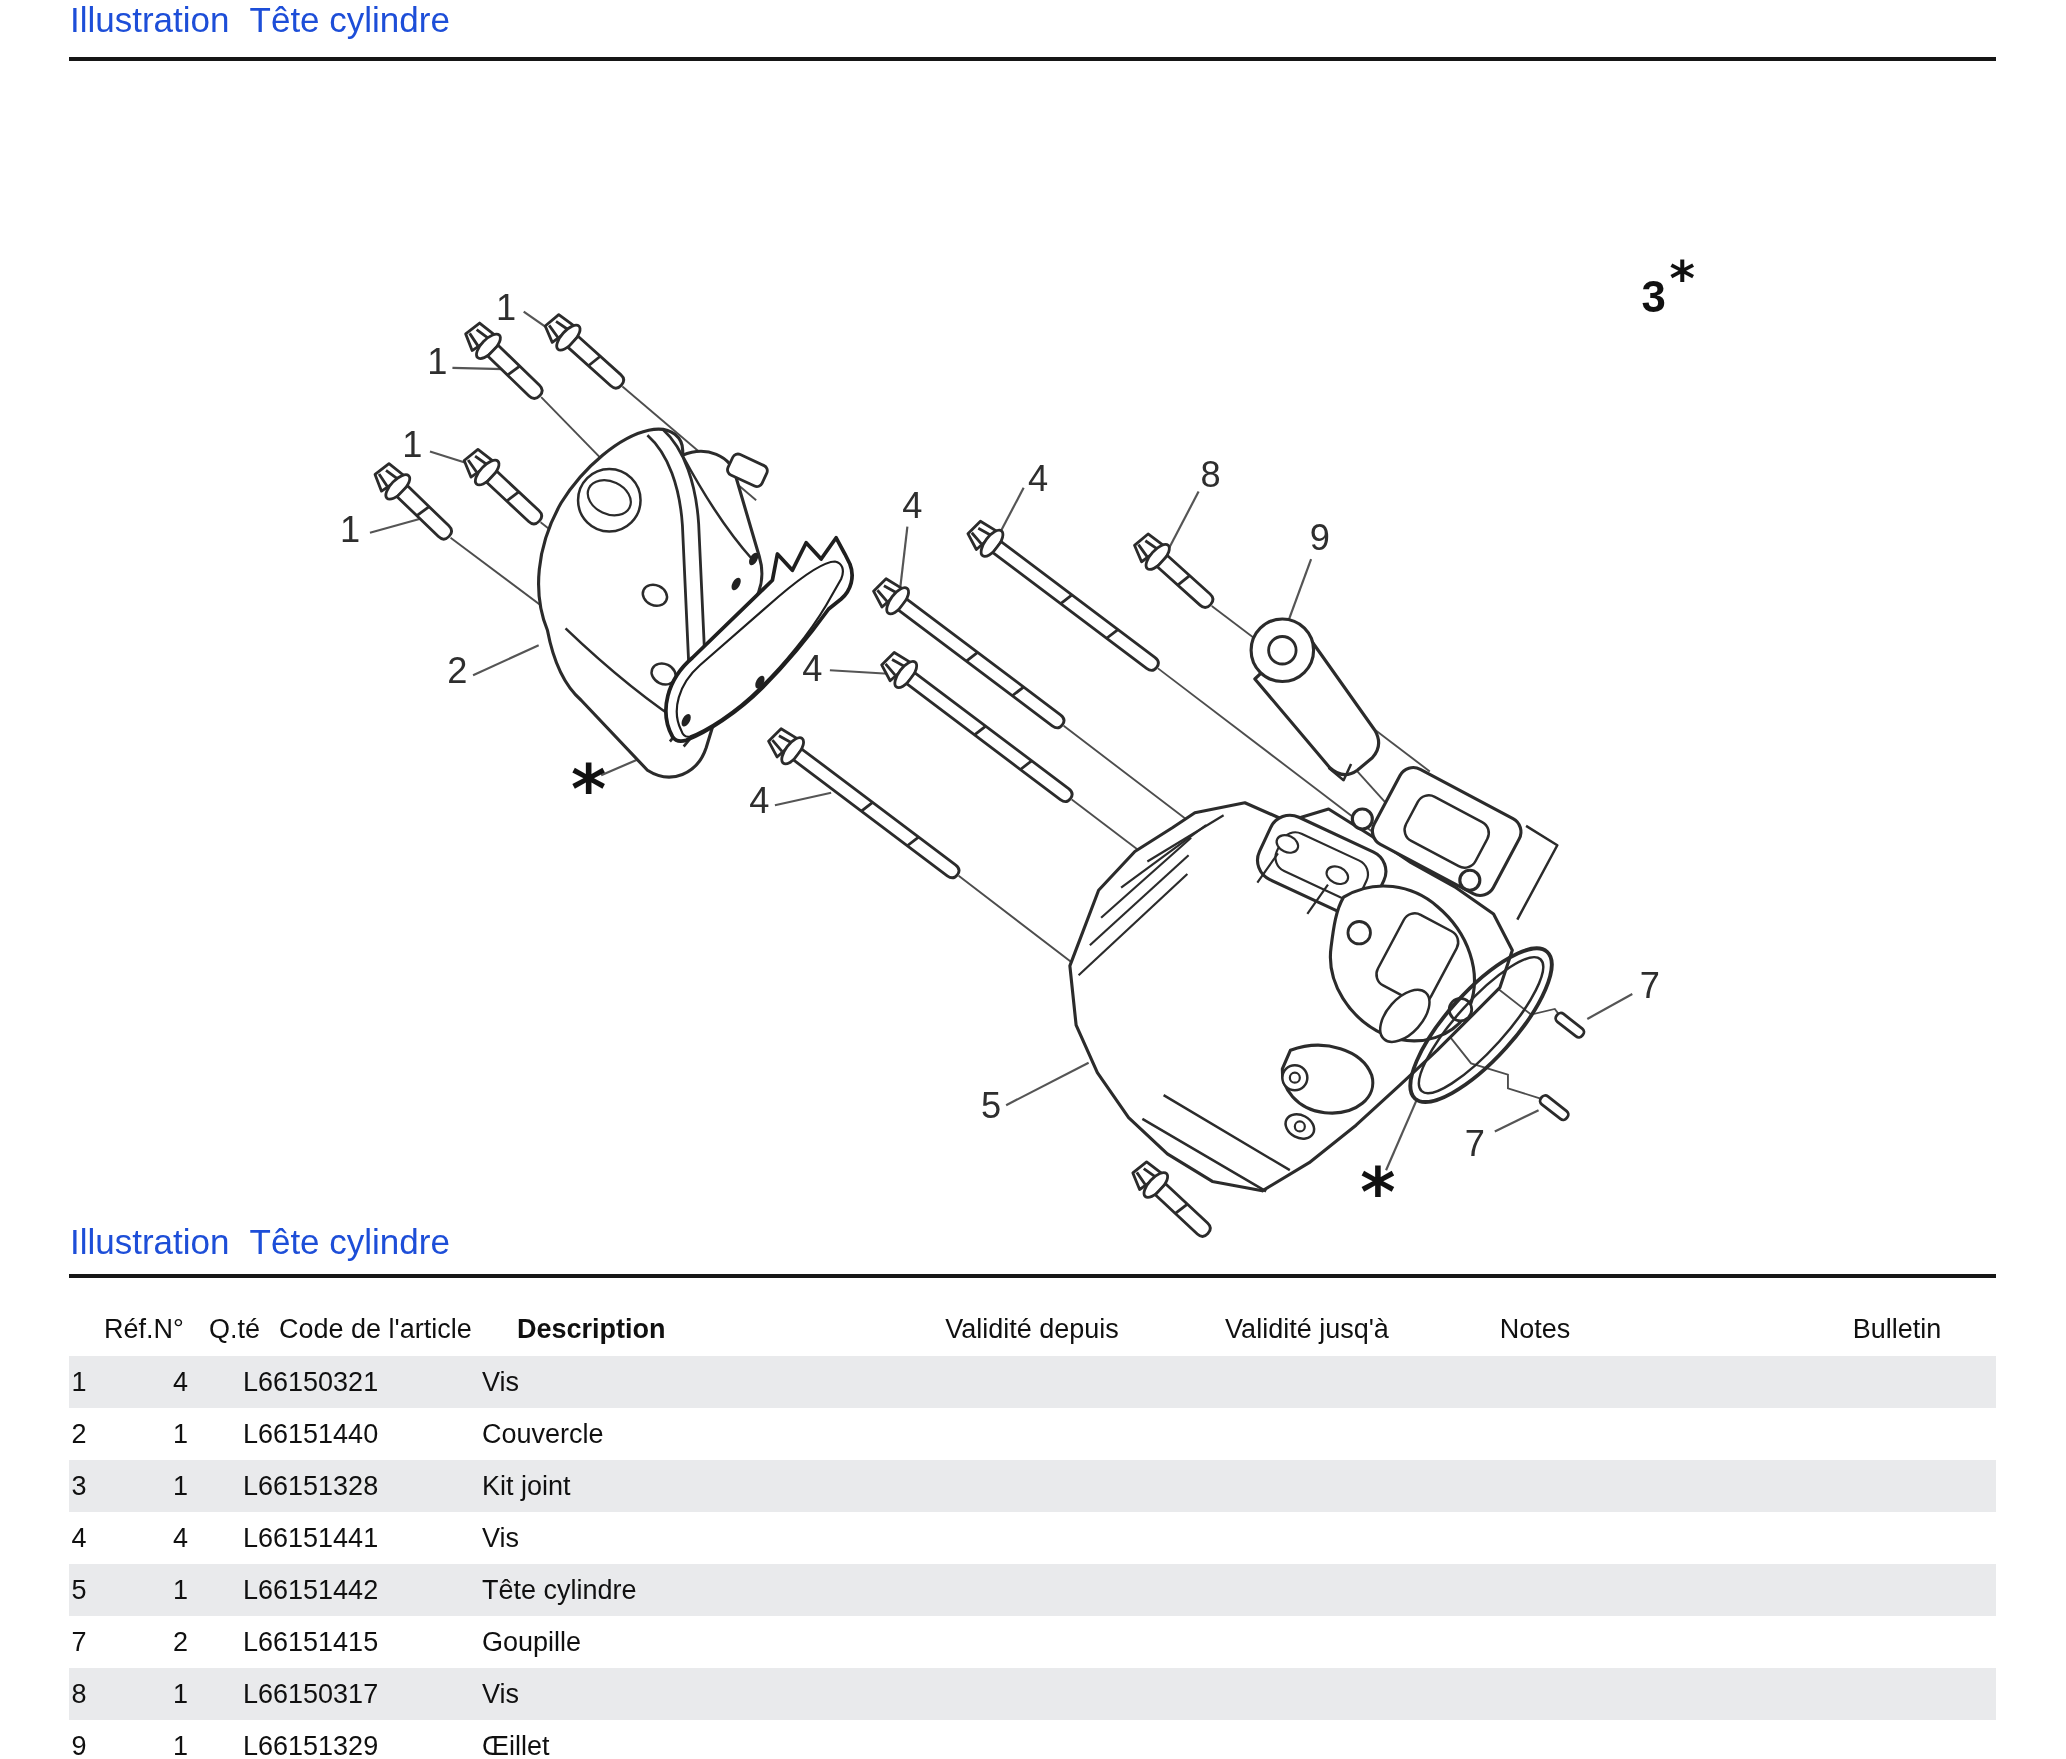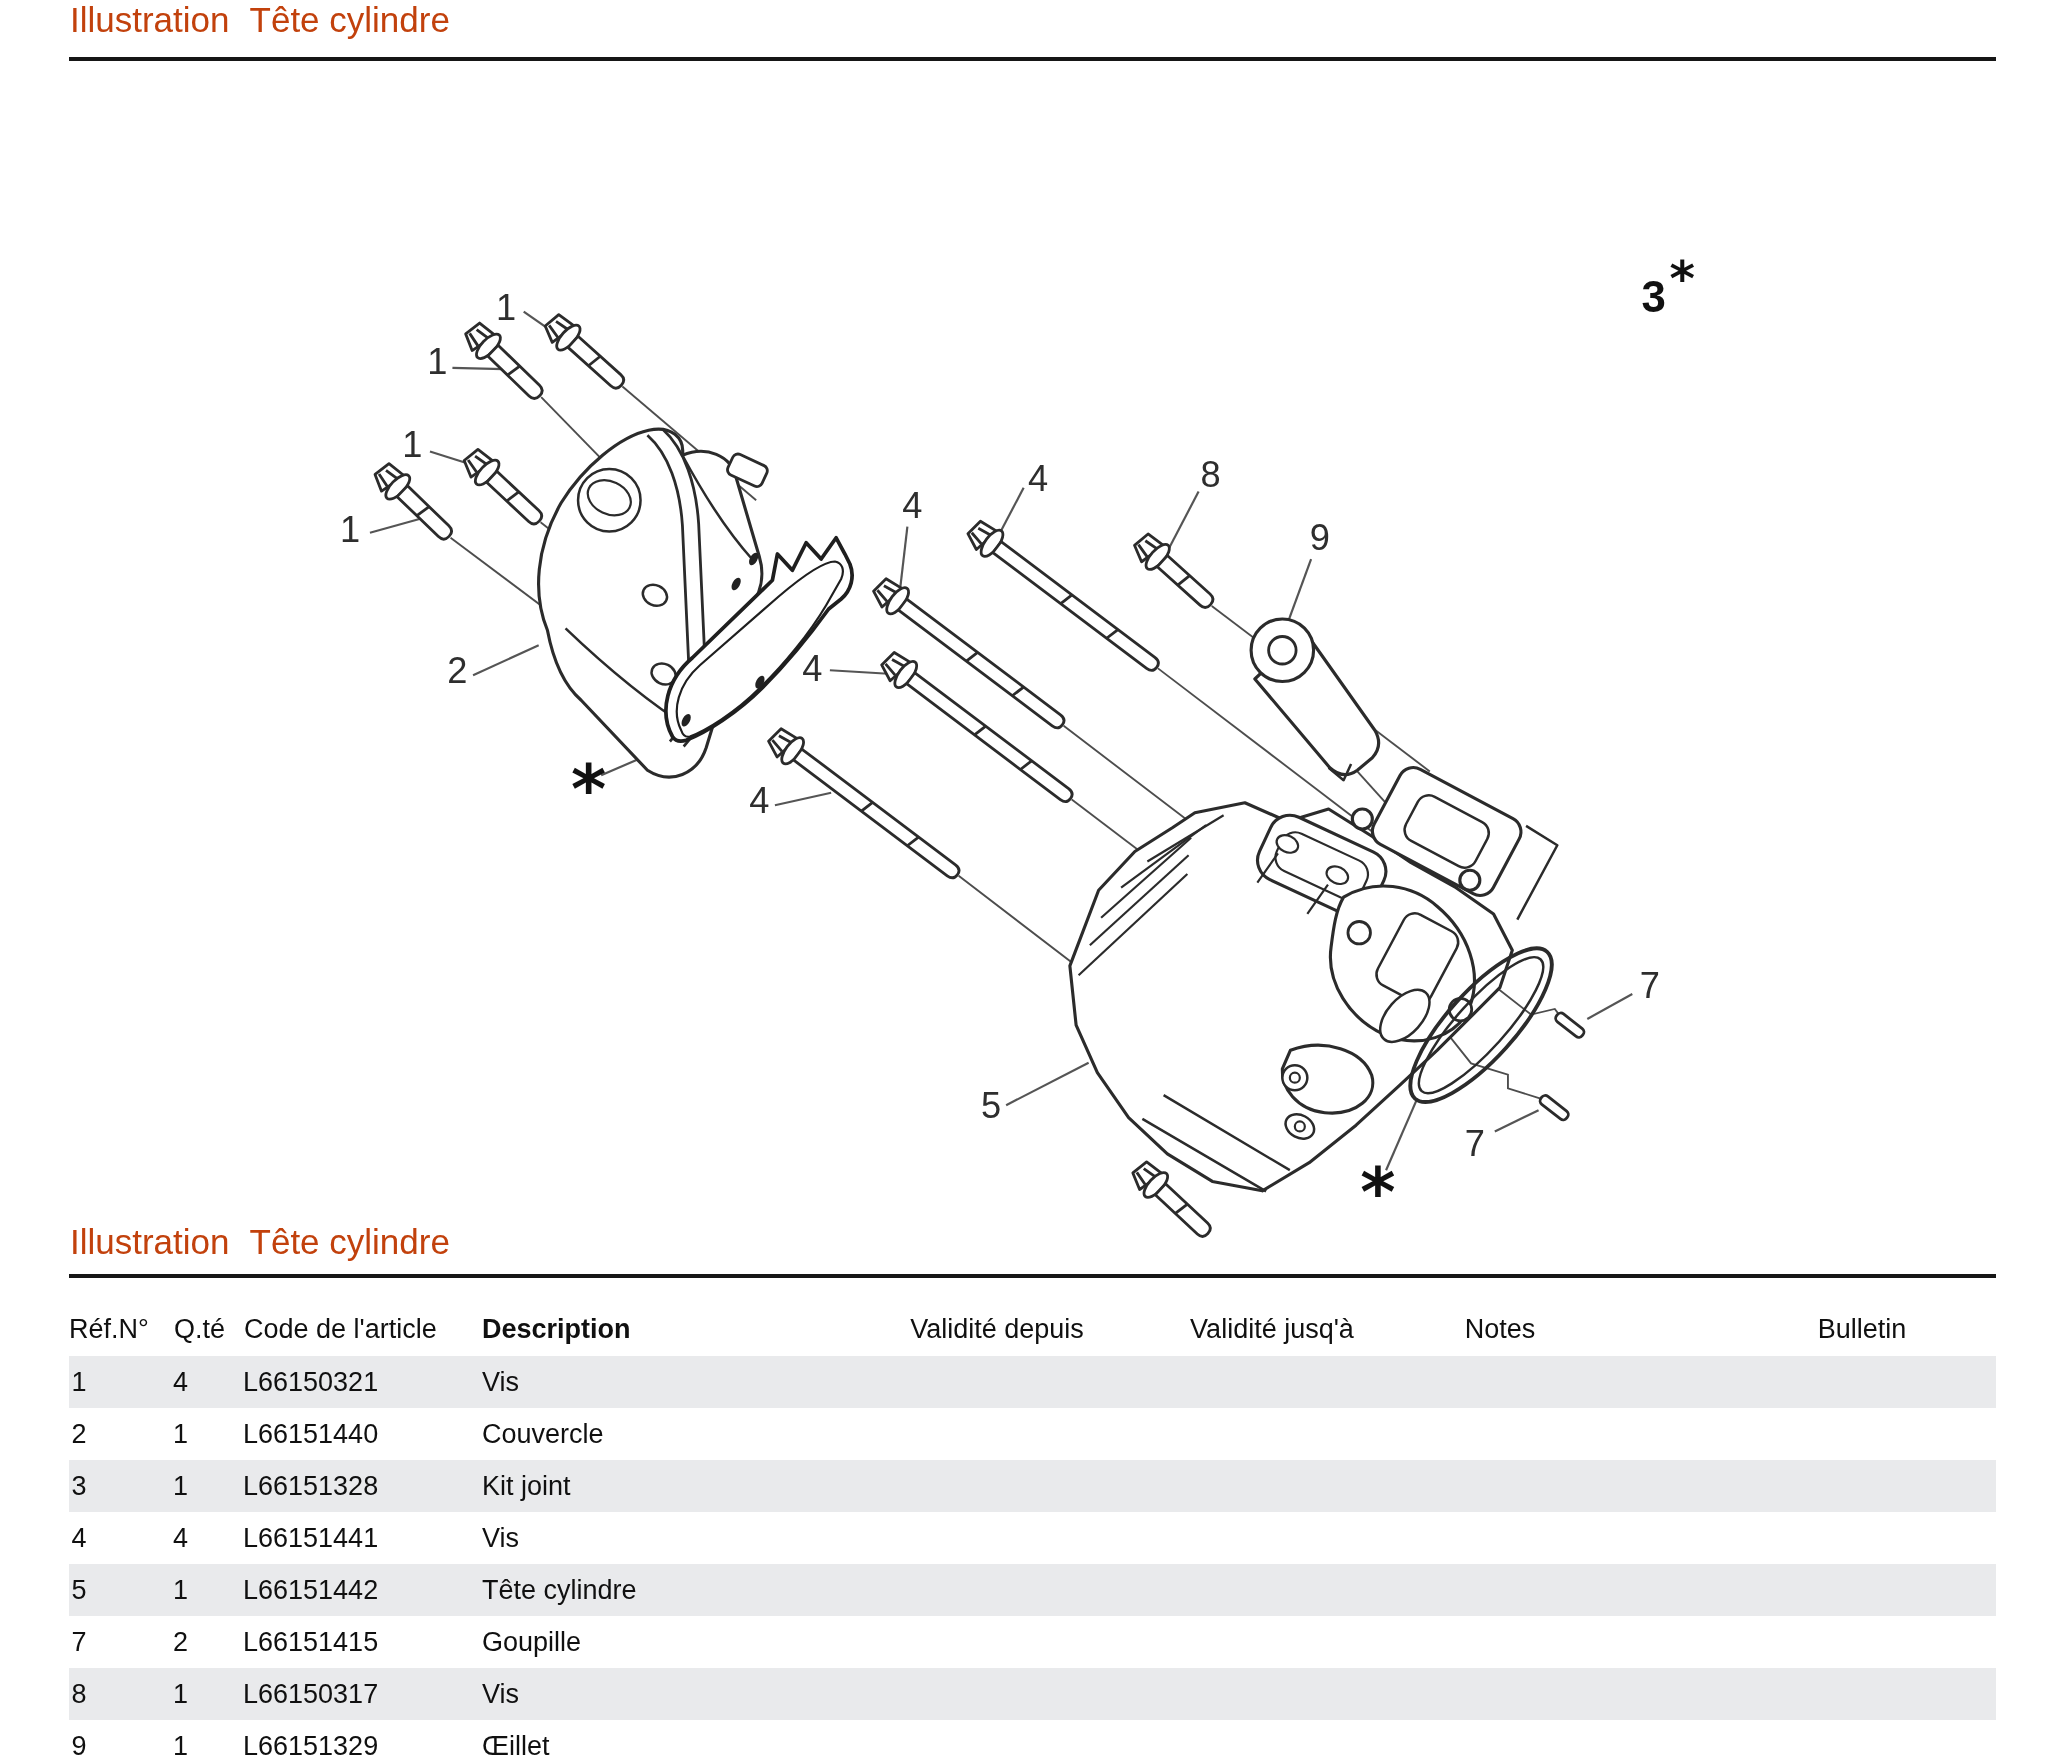--- a/index.html
+++ b/index.html
@@ -1,29 +1,29 @@
 <!DOCTYPE html>
 <html style="font-size:10px"><head>
 <meta charset="utf-8">
 <style>
   html,body{margin:0;padding:0;background:#fff;}
   .page{
     position:relative;width:2066px;height:1760px;background:#ffffff;overflow:hidden;
     font-family:"Liberation Sans",sans-serif;color:#111;
   }
-  .doc-title{position:absolute;left:70px;font-size:35px;letter-spacing:0;color:#c2410c;white-space:nowrap;}
+  .doc-title{position:absolute;left:70px;font-size:35px;letter-spacing:0;color:#1d4ed8;white-space:nowrap;}
   .doc-title .t-label{margin-right:20px;}
   .t1{top:0px;}
   .t2{top:1222px;}
   .rule{position:absolute;left:69px;width:1927px;height:4.4px;background:#161616;}
   .r1{top:57px;}
   .r2{top:1274px;}
   .illustration{position:absolute;left:0;top:69px;}
   .thead{position:absolute;top:1314px;left:0;width:2066px;height:30px;font-size:27px;color:#101010;}
-  .thead span{position:absolute;white-space:nowrap;}
+  .thead span{position:absolute;white-space:nowrap;margin-left:35px;}
   .h-ref{left:69px;}
   .h-qty{left:174px;}
   .h-code{left:244px;}
   .h-desc{left:482px;font-weight:bold;}
   .h-from{left:997px;transform:translateX(-50%);}
   .h-to{left:1272px;transform:translateX(-50%);}
   .h-notes{left:1500px;transform:translateX(-50%);}
   .h-bulletin{left:1862px;transform:translateX(-50%);text-align:right;}
   .tbody{position:absolute;top:1356px;left:69px;width:1927px;}
   .trow{position:relative;height:52px;background:#ffffff;}

